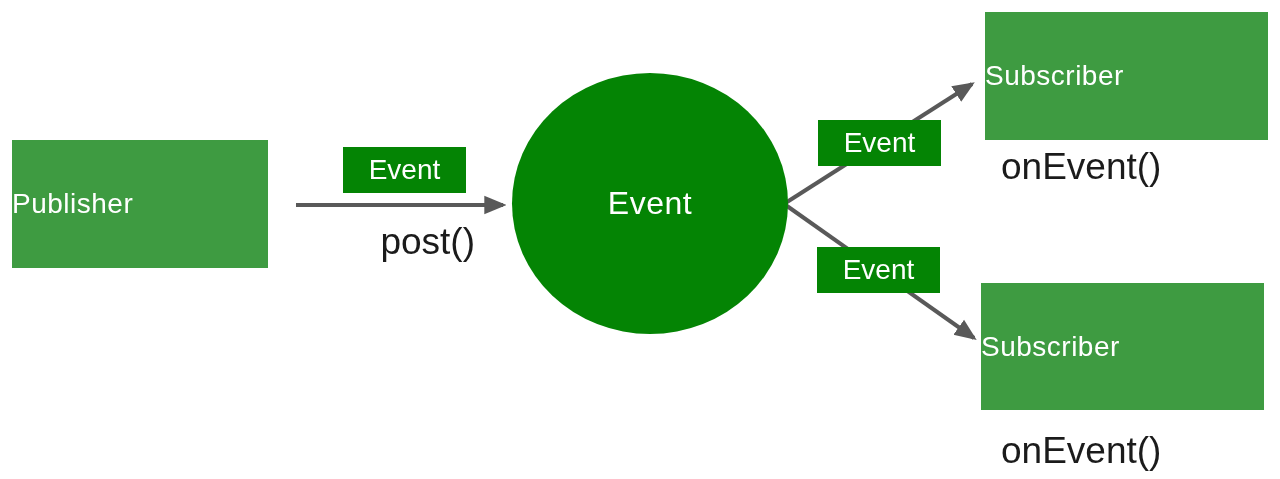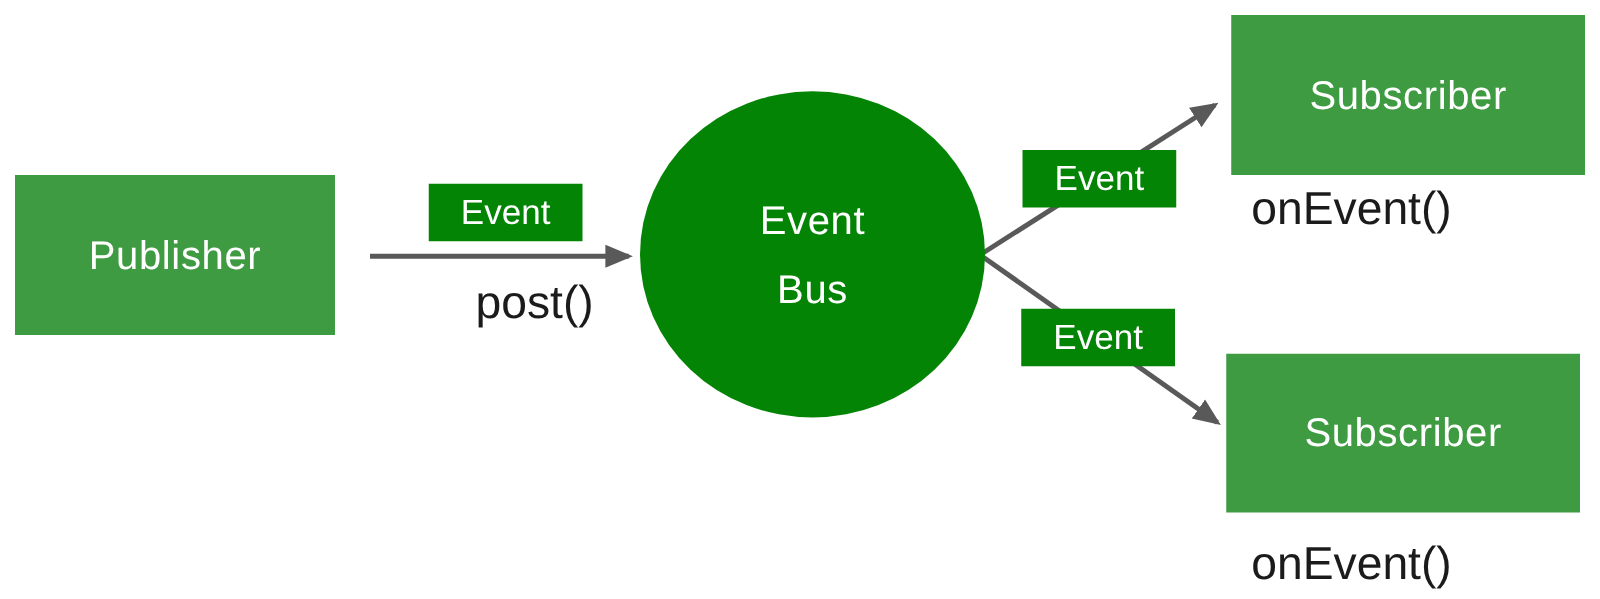--- a/index.html
+++ b/index.html
@@ -33,22 +33,21 @@
     fill: none;
   }
   .arrow-head { fill: var(--arrow-gray); }
 
   .node {
     position: absolute;
     background: var(--node-green);
     color: var(--label-text);
     display: flex;
     align-items: center;
-    justify-content: center;
-    font-size: 32px;
+    font-size: 28px;
     font-weight: 300;
     letter-spacing: 0.5px;
   }
   .publisher { left: 12px; top: 140px; width: 256px; height: 128px; }
   .subscriber-1 { left: 985px; top: 12px; width: 283px; height: 128px; }
   .subscriber-2 { left: 981px; top: 283px; width: 283px; height: 127px; }
 
   .bus {
     position: absolute;
     left: 512px; top: 73px;
@@ -114,21 +113,20 @@
   </div>
 
   <div class="event-tag event-tag-1">
     <span>Event</span>
   </div>
 
   <div class="method method-post">post()</div>
 
   <div class="bus">
     <div>Event</div>
-    <div>Bus</div>
   </div>
 
   <div class="event-tag event-tag-2">
     <span>Event</span>
   </div>
 
   <div class="event-tag event-tag-3">
     <span>Event</span>
   </div>
 

